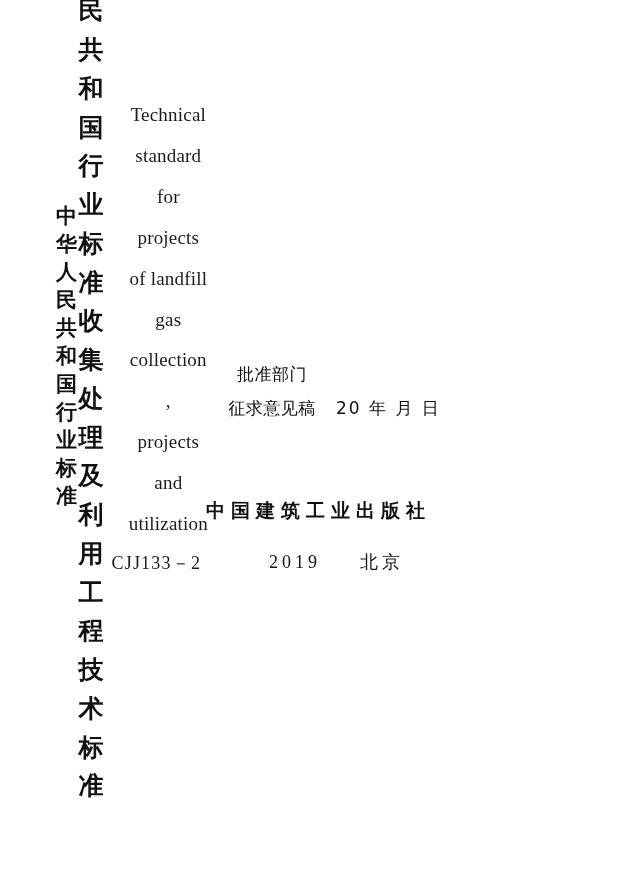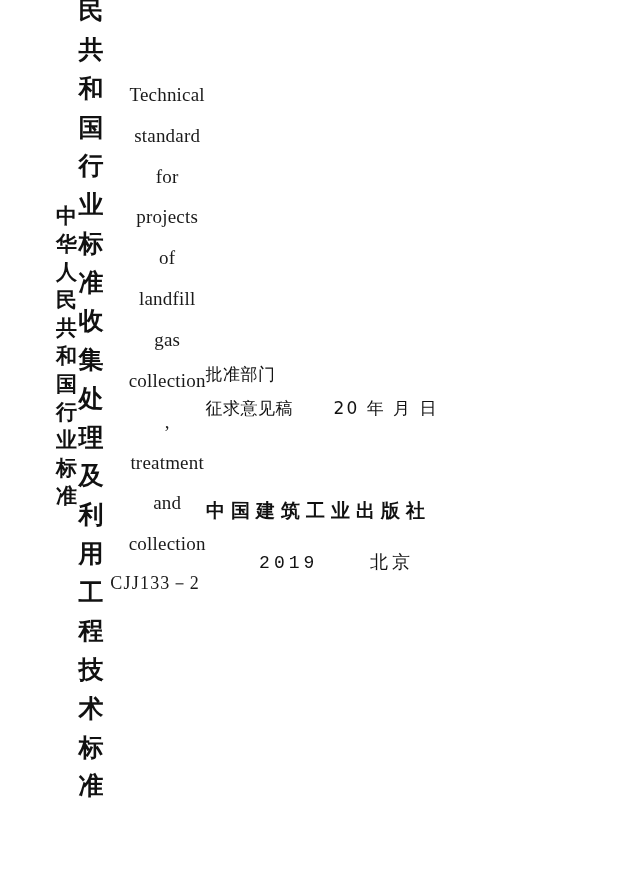--- a/index.html
+++ b/index.html
@@ -75,35 +75,36 @@
   .issuer-row {
     display: flex;
     width: 440px;
     font-size: 17px;
     line-height: 2.0;
     letter-spacing: 0.5px;
   }
   .issuer-label {
     width: 128px;
     flex: 0 0 128px;
+    text-align: center;
   }
   .issuer-value {
     flex: 1 1 auto;
   }
   .issuer-value.date {
     letter-spacing: 2px;
   }
 
   .footer-block {
     position: absolute;
     left: 0;
     right: 3px;
     bottom: 56px;
     text-align: center;
-    font-family: Liberation Mono, monospace;
+    font-family: Liberation Serif, serif;
   }
   .publisher {
     font-size: 19px;
     font-weight: bold;
     letter-spacing: 6px;
   }
   .year-city {
     margin-top: 26px;
     font-size: 18px;
     letter-spacing: 4px;
@@ -121,21 +122,21 @@
 
   <div class="standard-series">中华人民共和国行业标准</div>
 
   <div class="title-block">
     <div class="title-line">中华人民共和国行业标准</div>
     <div class="title-line">收集处理及利用工程技术标准</div>
   </div>
 
   <div class="subtitle-block">
     <div class="subtitle-line">Technical standard for projects of landfill gas collection ,</div>
-    <div class="subtitle-line">treatment and collection</div>
+    <div class="subtitle-line">projects and utilization</div>
     <div class="code-line">CJJ133－2</div>
   </div>
 
   <div class="issuer-block">
     <div class="issuer-row">
       <div class="issuer-label">批准部门</div>
     </div>
     <div class="issuer-row">
       <div class="issuer-label">征求意见稿</div>
       <div class="issuer-value date">20 年 月  日</div>

